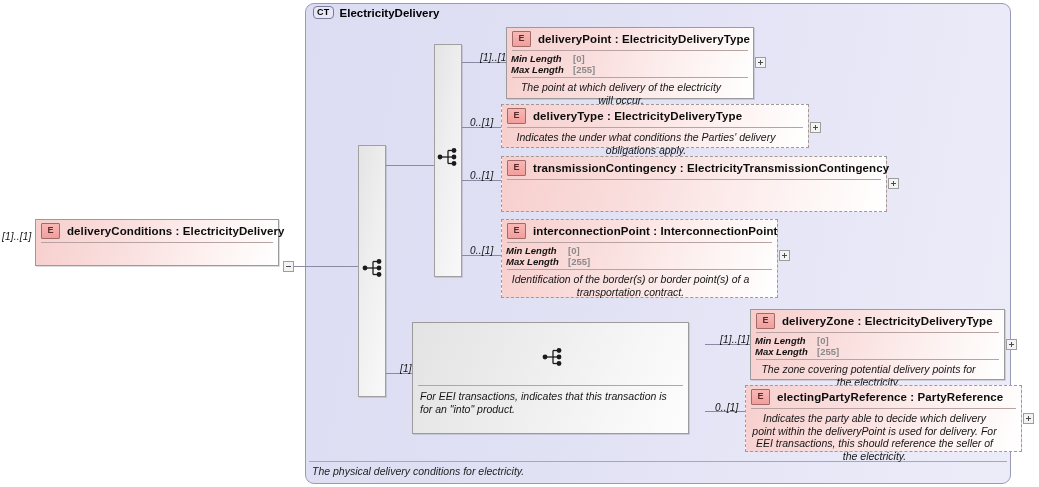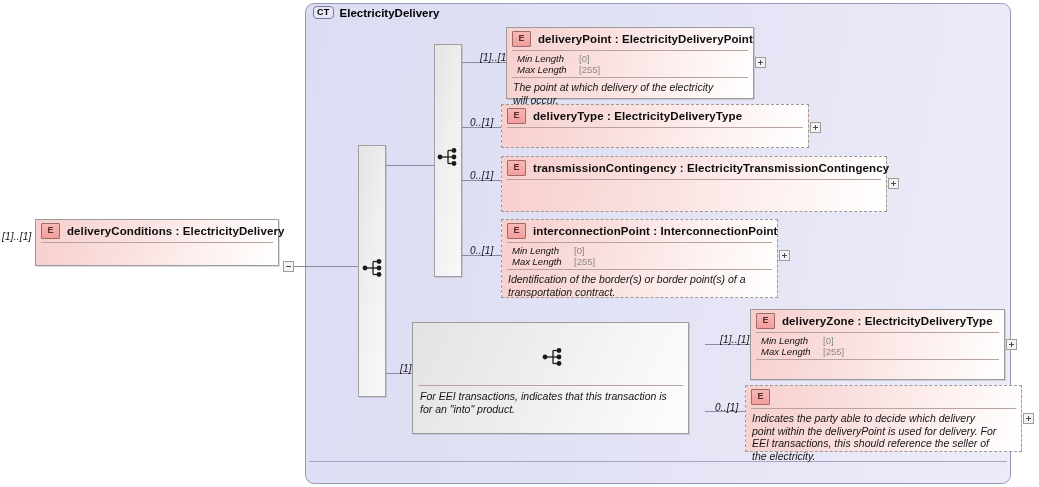--- a/index.html
+++ b/index.html
@@ -85,37 +85,39 @@
     color:#0c0c0c;
     white-space:nowrap;
     letter-spacing:.1px;
   }
   .rule{
     height:0;
     border-top:1px solid #b9a3a2;
     margin:0 5px;
   }
   .facets{
-    padding:2px 6px 2px 10px;
+    padding:2px 6px 2px 4px;
     font-size:9.5px;
     line-height:11px;
+    font-weight:bold;
   }
   .facet-row{display:flex;}
   .facet-name{
     width:62px;
     font-style:italic;
     color:#111;
   }
   .facet-val{color:#8a8a8a;}
   .node-desc{
     padding:3px 24px 3px 6px;
     font-style:italic;
     font-size:10.5px;
     line-height:12.5px;
     color:#151515;
+    text-align:center;
   }
 
   
   .group-box{
     position:absolute;
     box-sizing:border-box;
     background:linear-gradient(115deg,#e3e3e3 0%,#ededed 40%,#f7f7f7 75%,#fdfdfd 100%);
     border:1px solid #9b9b9b;
     box-shadow:1px 1px 0 rgba(120,120,130,.25);
   }
@@ -179,20 +181,21 @@
 <div id="stage">
 
   <div class="ct-box" style="left:305px;top:3px;width:706px;height:481px;"></div>
 
   <div class="ct-title" style="left:313px;top:6px;align-items:center;">
     <span class="ct-badge">CT</span>
     <span>ElectricityDelivery</span>
   </div>
 
   <div class="ct-footer-line" style="left:309px;top:461px;width:698px;"></div>
+  <div class="ct-footer-text" style="left:312px;top:465px;">The physical delivery conditions for electricity.</div>
 
   <div class="ln h" style="left:289px;top:266px;width:69px;"></div>
 
   <div class="ln h" style="left:386px;top:165px;width:48px;"></div>
 
   <div class="ln h" style="left:386px;top:373px;width:42px;"></div>
 
   <div class="ln h" style="left:462px;top:62px;width:44px;"></div>
   <div class="ln h" style="left:462px;top:127px;width:39px;"></div>
   <div class="ln h" style="left:462px;top:180px;width:39px;"></div>
@@ -236,21 +239,21 @@
     </div>
     <div class="rule"></div>
   </div>
   <div class="toggle" style="left:283px;top:261px;"></div>
 
   <div class="card" style="left:480px;top:52px;">[1]..[1]</div>
 
   <div class="node" style="left:506px;top:27px;width:248px;height:72px;">
     <div class="node-head">
       <span class="e-badge">E</span>
-      <span class="node-title">deliveryPoint : ElectricityDeliveryPoint</span>
+      <span class="node-title">deliveryPoint : ElectricityDeliveryType</span>
     </div>
     <div class="rule"></div>
     <div class="facets">
       <div class="facet-row">
         <span class="facet-name">Min Length</span>
         <span class="facet-val">[0]</span>
       </div>
       <div class="facet-row">
         <span class="facet-name">Max Length</span>
         <span class="facet-val">[255]</span>
@@ -262,20 +265,21 @@
   <div class="toggle plus" style="left:755px;top:57px;"></div>
 
   <div class="card" style="left:470px;top:117px;">0..[1]</div>
 
   <div class="node optional" style="left:501px;top:104px;width:308px;height:44px;">
     <div class="node-head">
       <span class="e-badge">E</span>
       <span class="node-title">deliveryType : ElectricityDeliveryType</span>
     </div>
     <div class="rule"></div>
+    <div class="node-desc">Indicates the under what conditions the Parties' delivery obligations apply.</div>
   </div>
   <div class="toggle plus" style="left:810px;top:122px;"></div>
 
   <div class="card" style="left:470px;top:170px;">0..[1]</div>
 
   <div class="node optional" style="left:501px;top:156px;width:386px;height:56px;">
     <div class="node-head">
       <span class="e-badge">E</span>
       <span class="node-title">transmissionContingency : ElectricityTransmissionContingency</span>
     </div>
@@ -336,27 +340,29 @@
       <div class="facet-row">
         <span class="facet-name">Min Length</span>
         <span class="facet-val">[0]</span>
       </div>
       <div class="facet-row">
         <span class="facet-name">Max Length</span>
         <span class="facet-val">[255]</span>
       </div>
     </div>
     <div class="rule"></div>
+    <div class="node-desc">The zone covering potential delivery points for the electricity.</div>
   </div>
   <div class="toggle plus" style="left:1006px;top:339px;"></div>
 
   <div class="card" style="left:715px;top:402px;">0..[1]</div>
 
   <div class="node optional" style="left:745px;top:385px;width:277px;height:67px;">
     <div class="node-head">
       <span class="e-badge">E</span>
+      <span class="node-title">electingPartyReference : PartyReference</span>
     </div>
     <div class="rule"></div>
     <div class="node-desc">Indicates the party able to decide which delivery point within the deliveryPoint is used for delivery. For EEI transactions, this should reference the seller of the electricity.</div>
   </div>
   <div class="toggle plus" style="left:1023px;top:413px;"></div>
 
 </div>
 
 </body></html>

